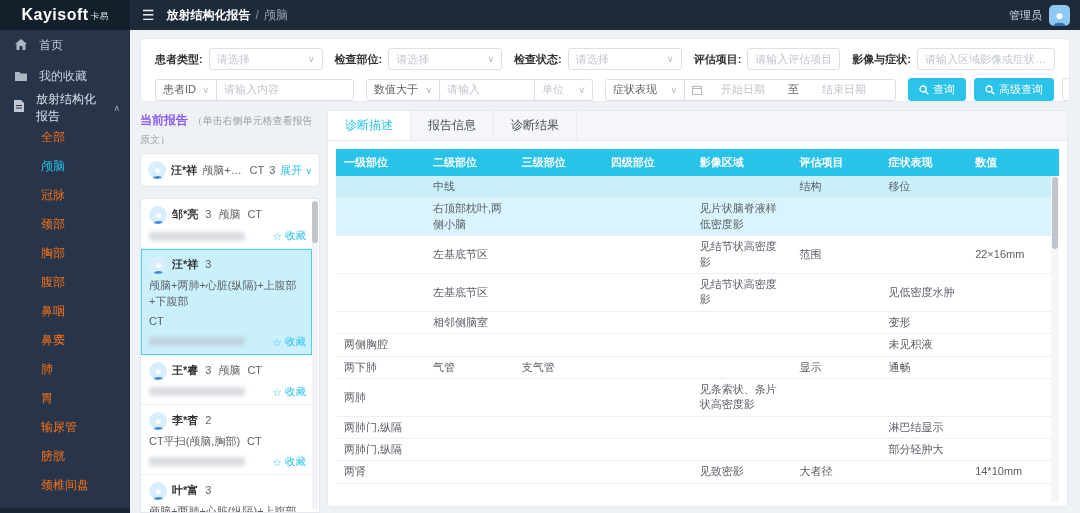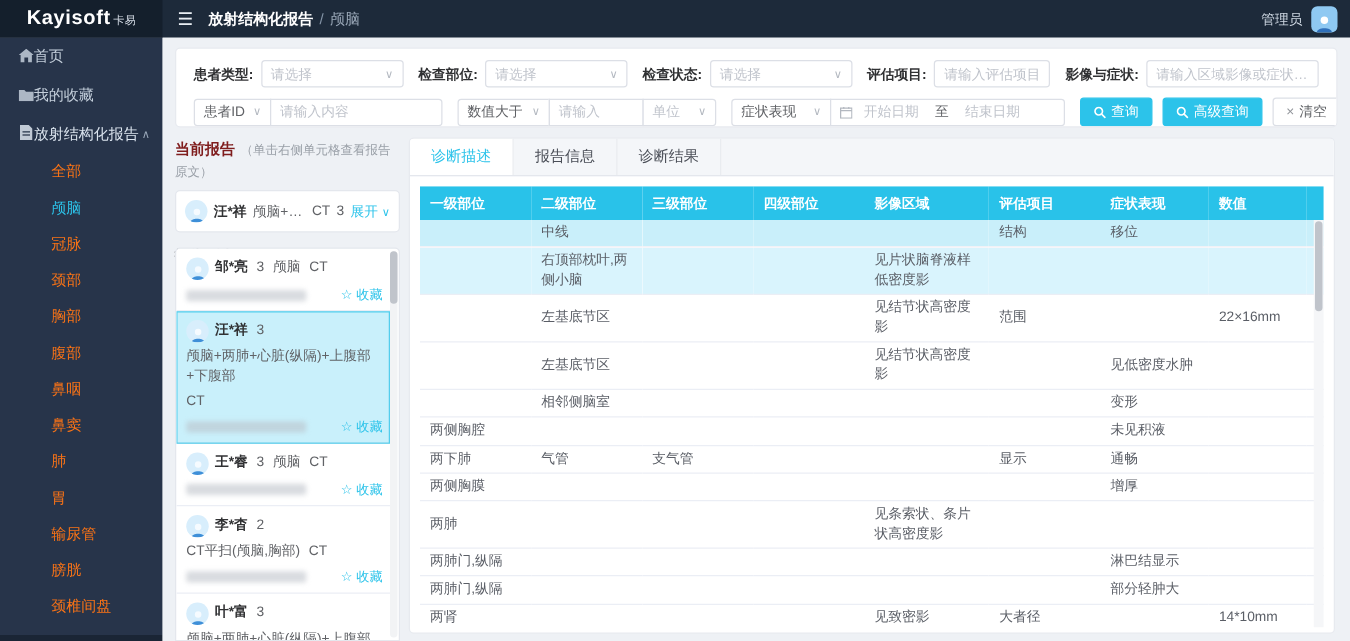--- a/index.html
+++ b/index.html
@@ -15,21 +15,21 @@
   .crumb-root { color:#fff; font-weight:bold; font-size:12px; }
   .crumb-sep { color:#8494a7; font-size:12px; margin:0 5px; }
   .crumb-cur { color:#9aa8b8; font-size:12px; }
   .topbar-right { margin-left:auto; display:flex; align-items:center; gap:7px; padding-right:10px; }
   .user-name { color:#cfd8e3; font-size:11px; }
   .avatar-sq { width:21px; height:21px; border-radius:5px; background:#8fc9f2; display:flex; align-items:flex-end; justify-content:center; overflow:hidden; }
 
   
   .sidebar { position:absolute; top:30px; left:0; width:130px; bottom:0; background:#1e2a3b; display:flex; flex-direction:column; }
   .menu { background:#27344a; padding-bottom:8px; }
-  .menu-item { height:31px; display:flex; align-items:center; padding-left:14px; gap:0; color:#c4cfdb; font-size:12px; cursor:pointer; }
+  .menu-item { height:31px; display:flex; align-items:center; padding-left:14px; gap:12px; color:#c4cfdb; font-size:12px; cursor:pointer; }
   .menu-item .mi-ic { width:13px; text-align:center; opacity:.85; }
   .menu-item.parent { color:#dbe4ee; }
   .menu-caret { margin-left:auto; margin-right:10px; font-size:9px; color:#9aa8ba; }
   .subitem { height:29px; display:flex; align-items:center; padding-left:41px; color:#f97316; font-size:12px; cursor:pointer; }
   .subitem.active { color:#2cc3ea; }
   .sidebar-fill { flex:1; background:#1a2535; }
 
   
   .main { position:absolute; top:30px; left:130px; right:0; bottom:0; background:#eef1f5; }
 
@@ -44,21 +44,21 @@
   .join > .ctrl:first-child { border-radius:3px 0 0 3px; margin-left:0; }
   .join > .ctrl:last-child { border-radius:0 3px 3px 0; }
   .gap { width:12px; flex:none; }
   .btn { height:23px; display:flex; align-items:center; gap:4px; border-radius:3px; font-size:11px; padding:0 10px; cursor:pointer; flex:none; }
   .btn.cyan { background:#2cc3ea; color:#fff; border:1px solid #2cc3ea; }
   .btn.plain { background:#fff; color:#606266; border:1px solid #dcdfe6; }
   .cal-ic, .mag-ic { flex:none; display:inline-flex; }
 
   
   .left-panel { position:absolute; top:80px; left:10px; width:180px; bottom:0; }
-  .lp-title { font-size:12px; font-weight:bold; color:#7f1d1d; }
+  .lp-title { font-size:12px; font-weight:bold; color:#8b5cf6; }
   .lp-note { font-size:10px; color:#9aa0a8; font-weight:normal; }
   .current-card { margin-top:6px; background:#fff; border:1px solid #e4e7ed; border-radius:4px; height:34px; display:flex; align-items:center; padding:0 7px; gap:5px; font-size:11px; color:#606266; white-space:nowrap; overflow:hidden; }
   .avatar-c { width:18px; height:18px; border-radius:50%; background:#d8eefc; flex:none; display:flex; align-items:flex-end; justify-content:center; overflow:hidden; }
   .cc-name { font-weight:bold; color:#303133; }
   .cc-desc { overflow:hidden; text-overflow:ellipsis; max-width:64px; }
   .cc-expand { color:#2cc3ea; margin-left:auto; cursor:pointer; flex:none; }
   .list-title { margin-top:11px; font-size:12px; font-weight:bold; color:#303133; }
   .report-list { position:absolute; top:88px; left:0; right:0; bottom:0; background:#fff; border:1px solid #e4e7ed; border-radius:4px 4px 0 0; overflow:hidden; }
   .rl-inner { position:absolute; inset:0 7px 0 0; overflow:hidden; }
   .list-item { padding:7px 6px 5px 8px; border-bottom:1px solid #ebeef5; cursor:pointer; position:relative; }
@@ -223,35 +223,35 @@
           <div class="ctrl" style="width:138px">
             <span>请输入内容</span>
           </div>
         </div>
         <span class="gap"></span>
         <div class="join" style="display:flex;">
           <div class="ctrl filled" style="width:74px">
             <span>数值大于</span>
             <span class="caret">∨</span>
           </div>
-          <div class="ctrl" style="width:76px">
+          <div class="ctrl" style="width:96px">
             <span>请输入</span>
           </div>
           <div class="ctrl" style="width:59px">
             <span>单位</span>
             <span class="caret">∨</span>
           </div>
         </div>
         <span class="gap"></span>
         <div class="join" style="display:flex;">
           <div class="ctrl filled" style="width:80px">
             <span>症状表现</span>
             <span class="caret">∨</span>
           </div>
-          <div class="ctrl" style="width:188px;gap:9px">
+          <div class="ctrl" style="width:212px;gap:19px">
             <span class="cal-ic">
               <svg width="10" height="10" viewBox="0 0 10 10">
                   <rect x="0.5" y="1.5" width="9" height="8" fill="none" stroke="#b3b8c0"></rect>
                   <line x1="0.5" y1="3.5" x2="9.5" y2="3.5" stroke="#b3b8c0"></line>
                   <line x1="3" y1="0.5" x2="3" y2="2" stroke="#b3b8c0"></line>
                   <line x1="7" y1="0.5" x2="7" y2="2" stroke="#b3b8c0"></line>
                 </svg>
             </span>
             <span>开始日期</span>
             <span style="color:#606266;margin:0 4px">至</span>
@@ -543,31 +543,20 @@
                 <td>气管</td>
                 <td>支气管</td>
                 <td></td>
                 <td></td>
                 <td>显示</td>
                 <td>通畅</td>
                 <td></td>
                 <td></td>
             </tr>
             <tr>
-              <td>两侧胸膜</td>
-                <td></td>
-                <td></td>
-                <td></td>
-                <td></td>
-                <td></td>
-                <td>增厚</td>
-                <td></td>
-                <td></td>
-            </tr>
-            <tr>
               <td>两肺</td>
                 <td></td>
                 <td></td>
                 <td></td>
                 <td>见条索状、条片状高密度影</td>
                 <td></td>
                 <td></td>
                 <td></td>
                 <td></td>
             </tr>

